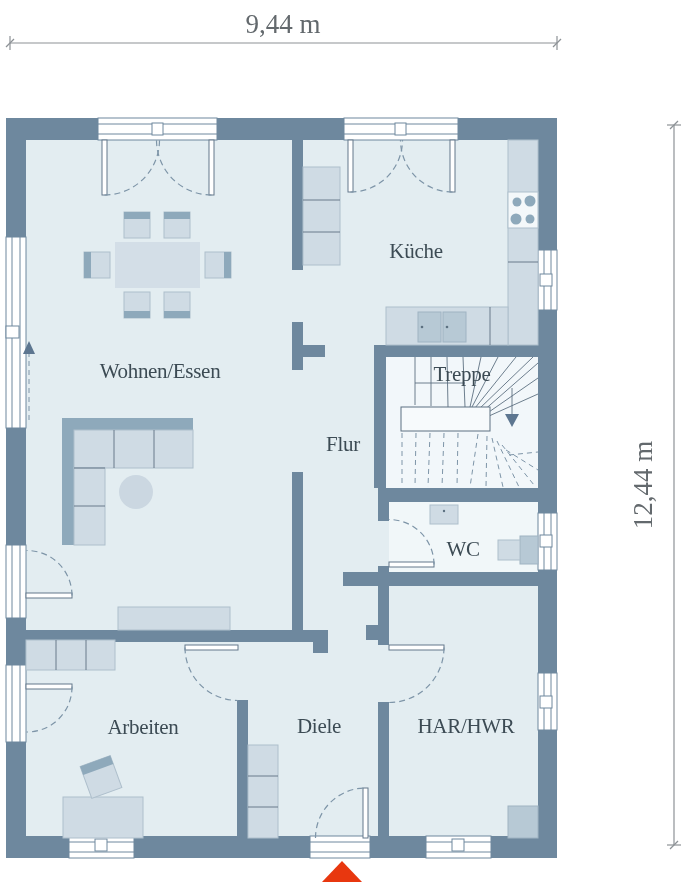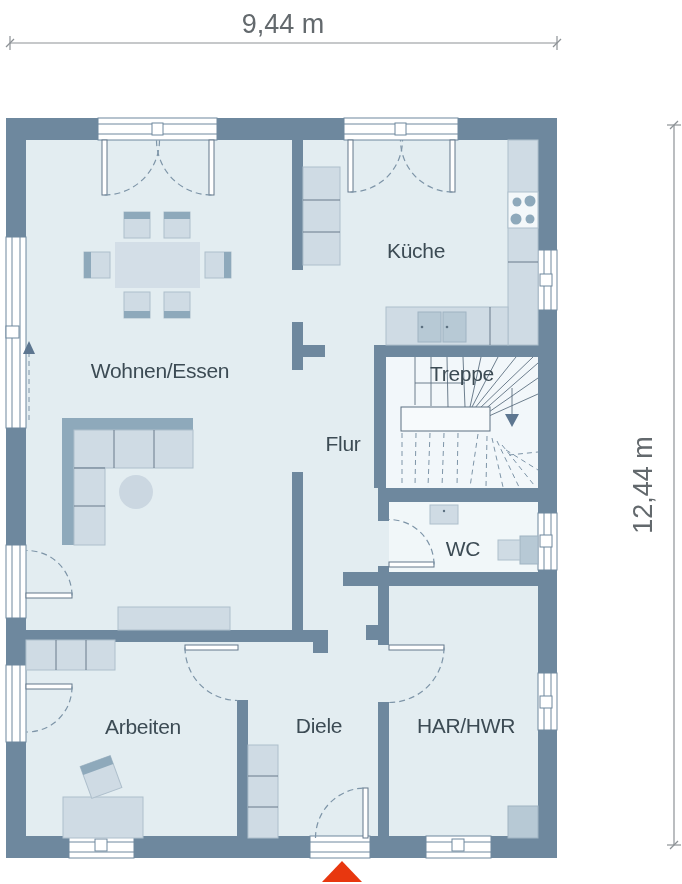--- a/index.html
+++ b/index.html
@@ -1,17 +1,17 @@
 <!DOCTYPE html>
 <html><head>
 <meta charset="utf-8">
 <style>
   html,body{margin:0;padding:0;background:#ffffff;}
   .canvas{position:relative;width:682px;height:884px;background:#ffffff;overflow:hidden;
-          font-family:Liberation Sans, sans-serif;}
+          font-family:Liberation Serif, serif;}
   svg{display:block;}
   .wall{stroke:none;}
   .win{fill:#ffffff;stroke:#6e889e;stroke-width:1;}
   .winline{stroke:#6e889e;stroke-width:1;fill:none;}
   .leaf{fill:#ffffff;stroke:#64798b;stroke-width:1;}
   .swing{fill:none;stroke:#7e95a8;stroke-width:1.2;stroke-dasharray:6 4;}
   .furn{fill:#cfdbe4;stroke:#aebfcc;stroke-width:1;}
   .furn-mid{fill:#b7c9d5;stroke:#9fb3c2;stroke-width:1;}
   .furn-dark{fill:#8ea9bb;stroke:none;}
   .thin{stroke:#5d7181;stroke-width:0.9;fill:none;}

